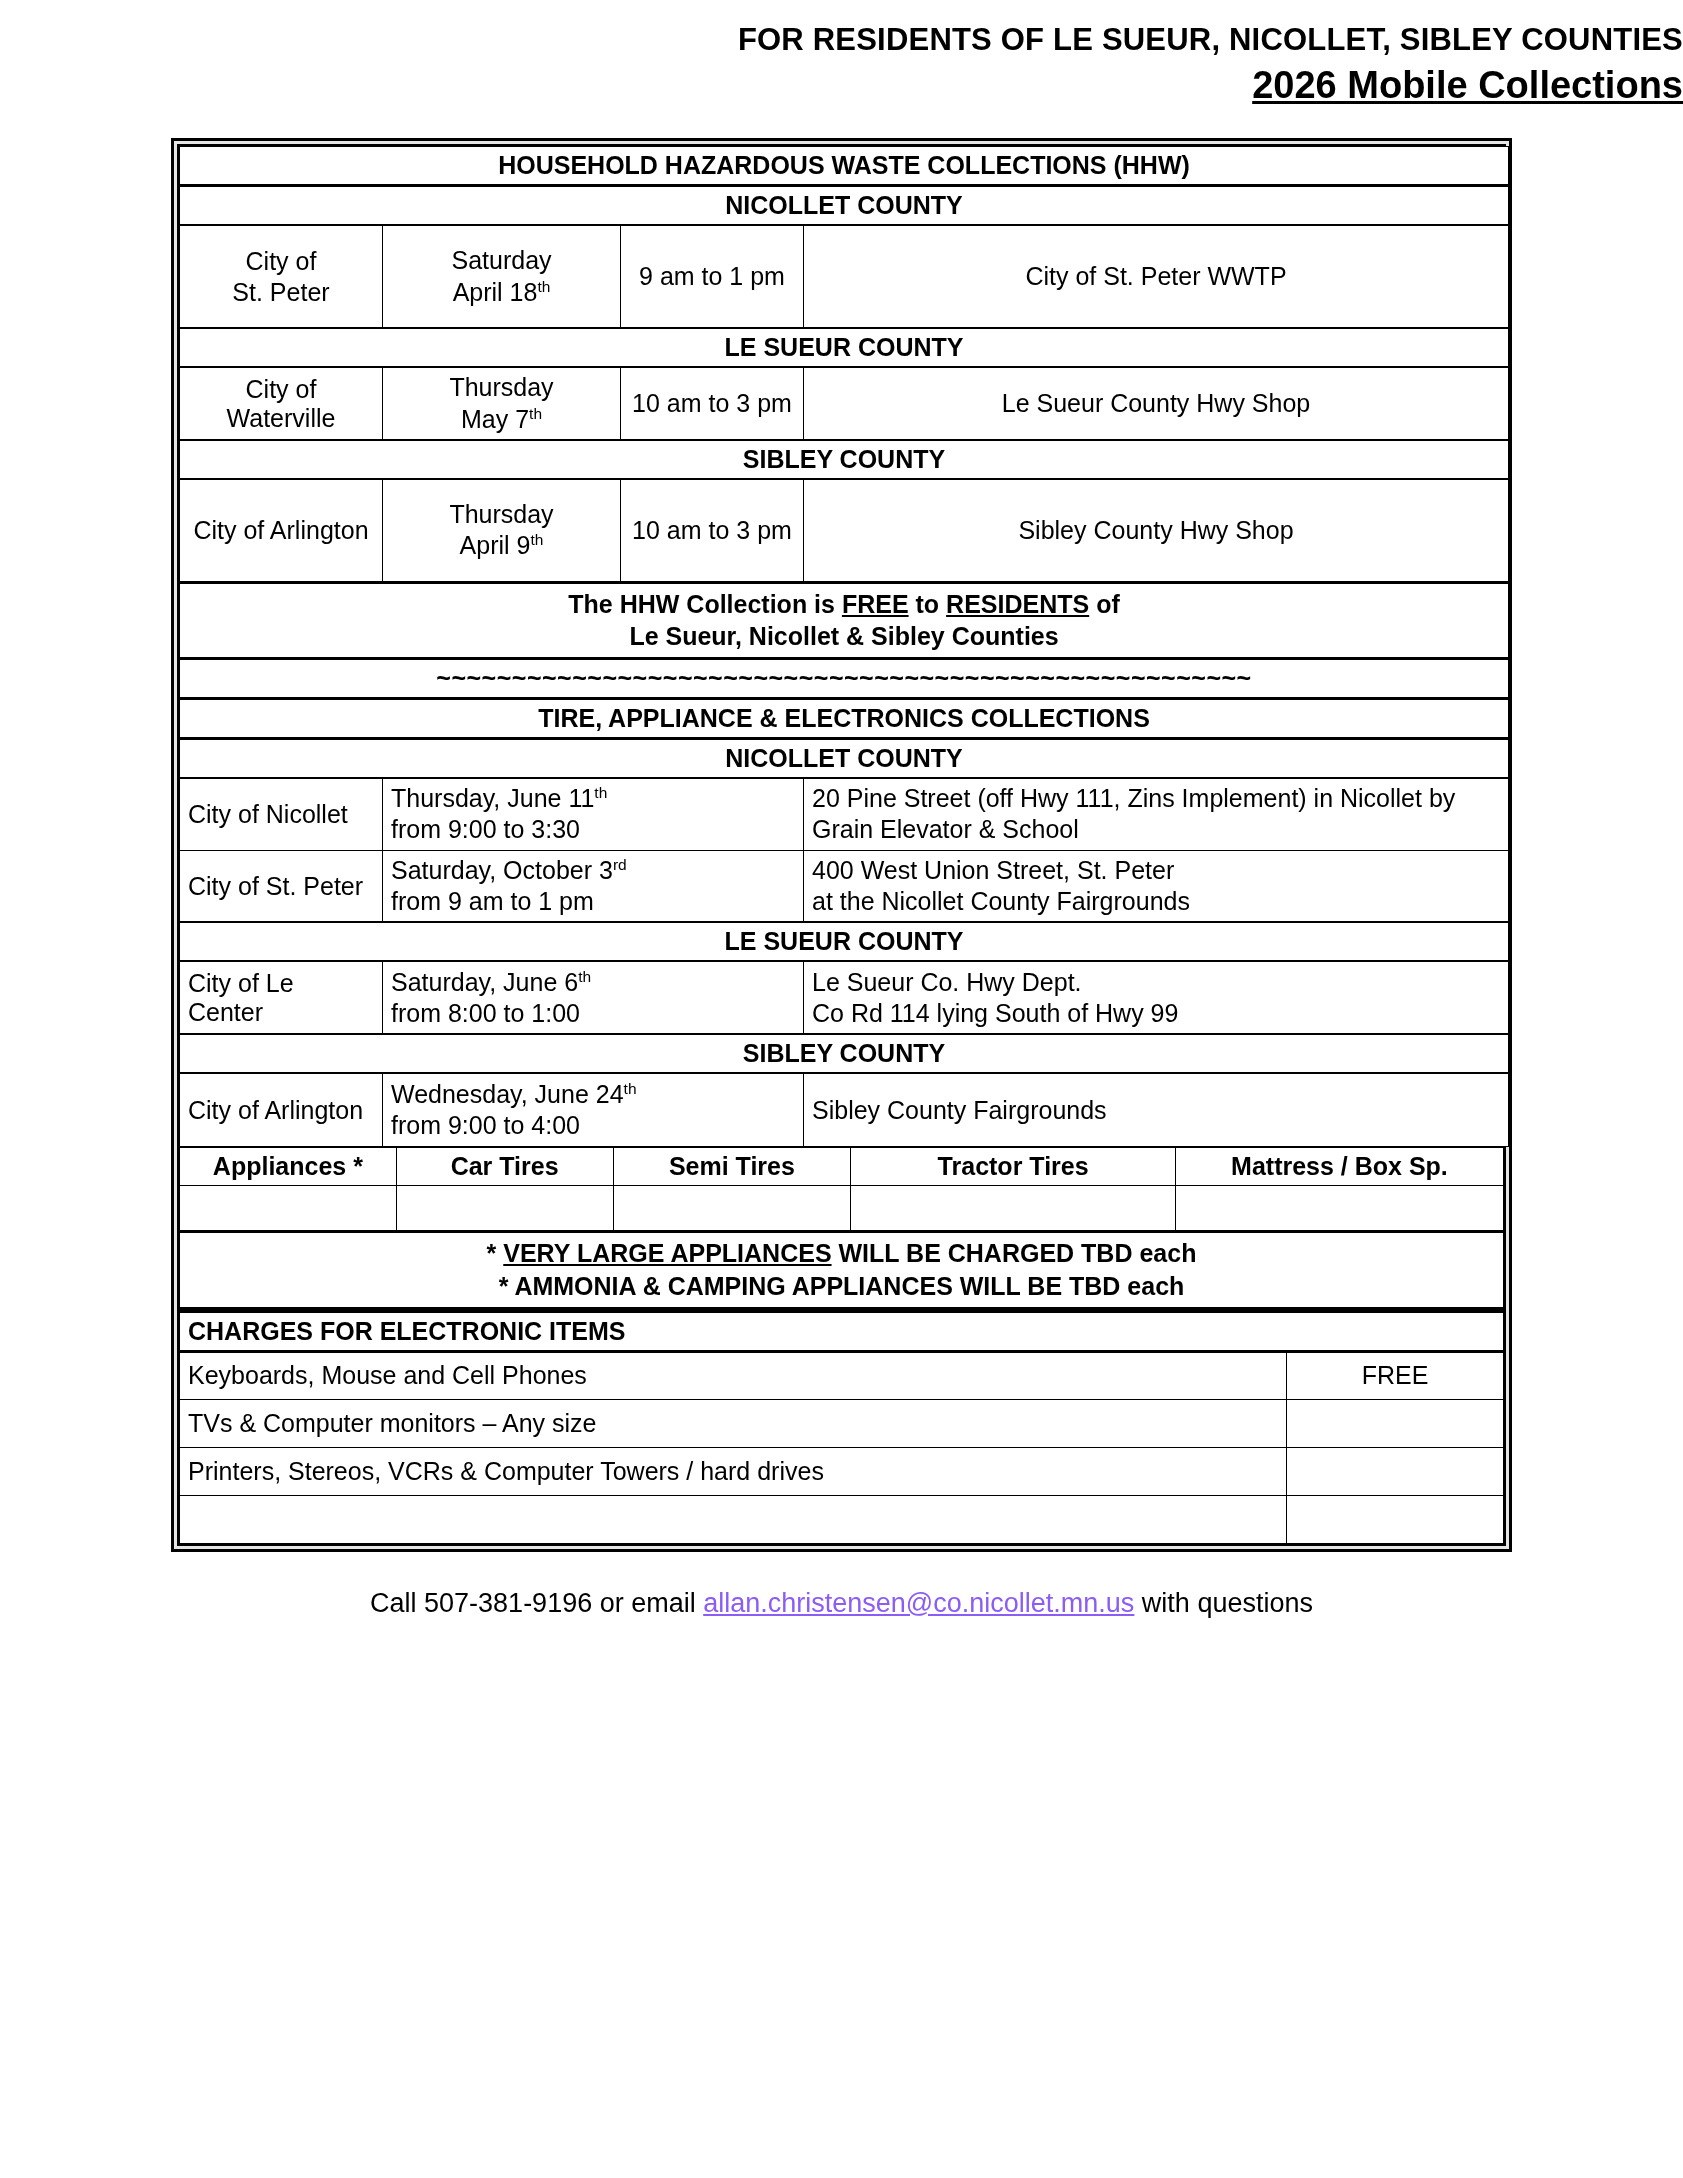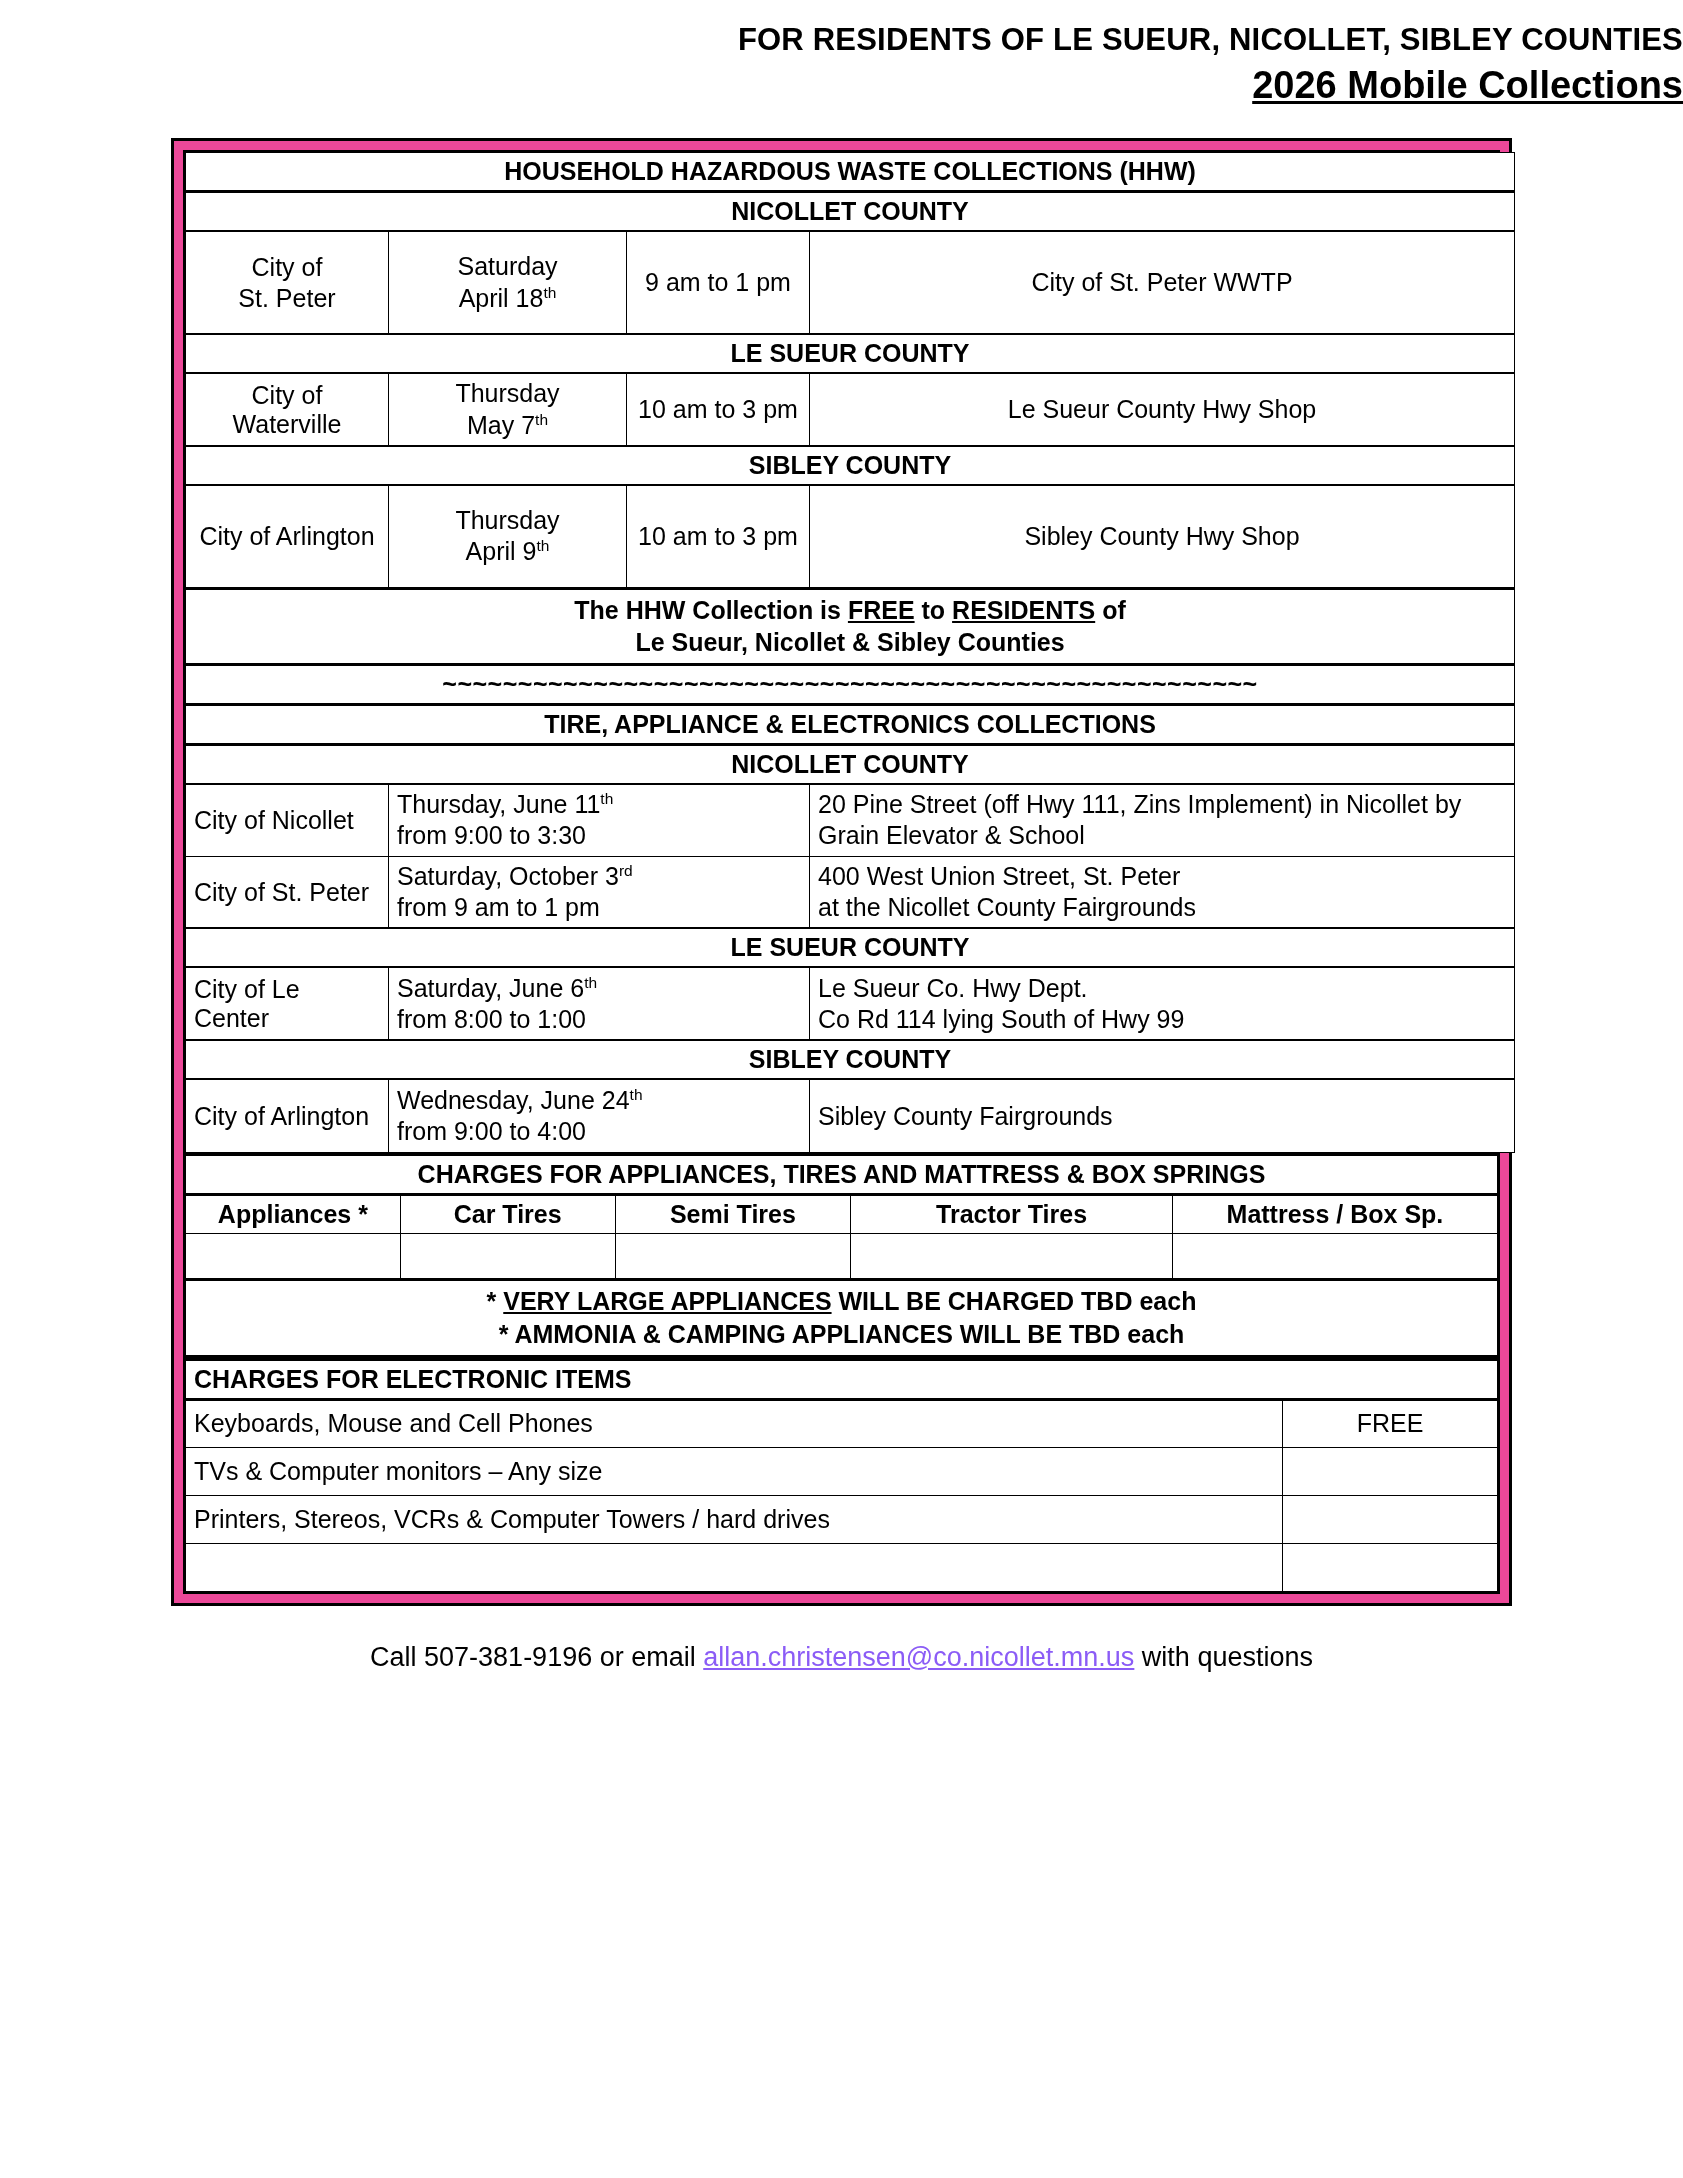--- a/index.html
+++ b/index.html
@@ -40,22 +40,22 @@
     text-underline-offset: 3px;
     margin-top: 6px;
     line-height: 1.15;
   }
 
   
   .frame {
     margin: 31px auto 16px auto;
     width: 1341px;
     border: 3px solid #000;
-    padding: 9px;
-    background: #ec4899;
+    padding: 3px;
+    background: #e5e5e5;
   }
   .inner {
     border: 2px solid #000;
   }
 
   table.grid {
     width: 100%;
     border-collapse: collapse;
     table-layout: fixed;
   }
@@ -319,23 +319,20 @@
 
       <table class="grid">
         <colgroup>
           <col style="width:185px">
           <col style="width:185px">
           <col style="width:203px">
           <col style="width:277px">
           <col style="width:280px">
         </colgroup>
         <tbody>
-          <tr>
-            <td class="charges-band" colspan="5">CHARGES FOR APPLIANCES, TIRES AND MATTRESS &amp; BOX SPRINGS</td>
-          </tr>
           <tr class="fee-head">
             <td>Appliances *</td>
             <td>Car Tires</td>
             <td>Semi Tires</td>
             <td>Tractor Tires</td>
             <td>Mattress / Box Sp.</td>
           </tr>
           <tr class="fee-blank">
             <td class="c-center"></td>
             <td class="c-center"></td>

